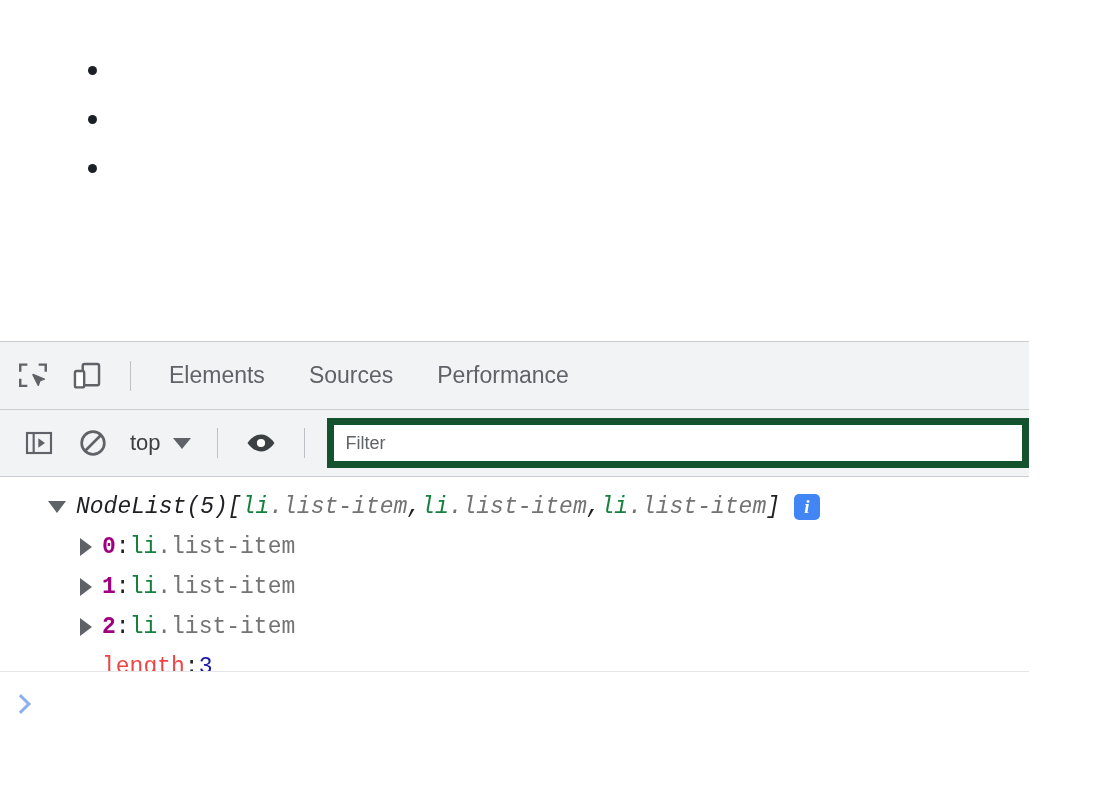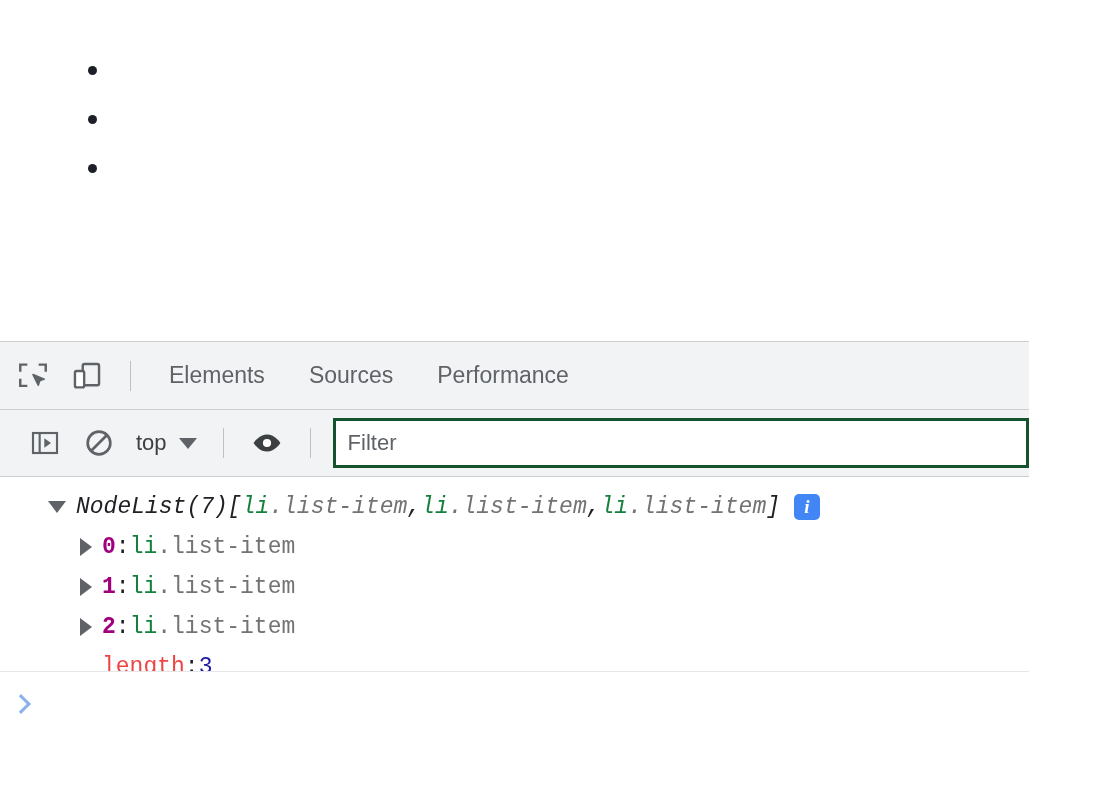--- a/index.html
+++ b/index.html
@@ -113,21 +113,21 @@
 
   
   .console-toolbar {
     position: relative;
     height: 67px;
     background: #f1f3f4;
     border-bottom: 1px solid #cacdd1;
     display: flex;
     align-items: center;
     box-sizing: border-box;
-    padding-left: 12px;
+    padding-left: 6px;
   }
   .ctx-select {
     display: flex;
     align-items: center;
     gap: 12px;
     padding: 0 10px;
     font-size: 22px;
     color: #3c4043;
     height: 44px;
   }
@@ -139,23 +139,23 @@
   }
   .filter-wrap {
     flex: 1 1 auto;
     height: 50px;
     margin-left: 6px;
     display: flex;
     align-items: stretch;
   }
   .filter-input {
     flex: 1 1 auto;
-    border: 3px solid #14532d;
-    background: #ffffff;
-    font-size: 22px;
+    border: 7px solid #14532d;
+    background: #ffffff;
+    font-size: 18px;
     font-family: "Liberation Sans", sans-serif;
     color: #202124;
     padding: 0 12px;
     outline: none;
     box-sizing: border-box;
   }
   .filter-input::placeholder { color: #5f6368; opacity: 1; }
 
   
   .console-body {
@@ -348,21 +348,21 @@
     <div class="filter-wrap">
       <input class="filter-input" type="text" placeholder="Filter" style="">
     </div>
   </div>
 
   <div class="console-body">
     <div class="msg-group">
 
       <div class="row top-row">
         <span class="tri open"></span>
-        <span class="t-plain">NodeList(7)</span>
+        <span class="t-plain">NodeList(5)</span>
         <span class="t-punct"> [</span>
         <span class="t-tagname">li</span>
         <span class="t-class">.list-item</span>
         <span class="t-punct">, </span>
         <span class="t-tagname">li</span>
         <span class="t-class">.list-item</span>
         <span class="t-punct">, </span>
         <span class="t-tagname">li</span>
         <span class="t-class">.list-item</span>
         <span class="t-punct">]</span>

